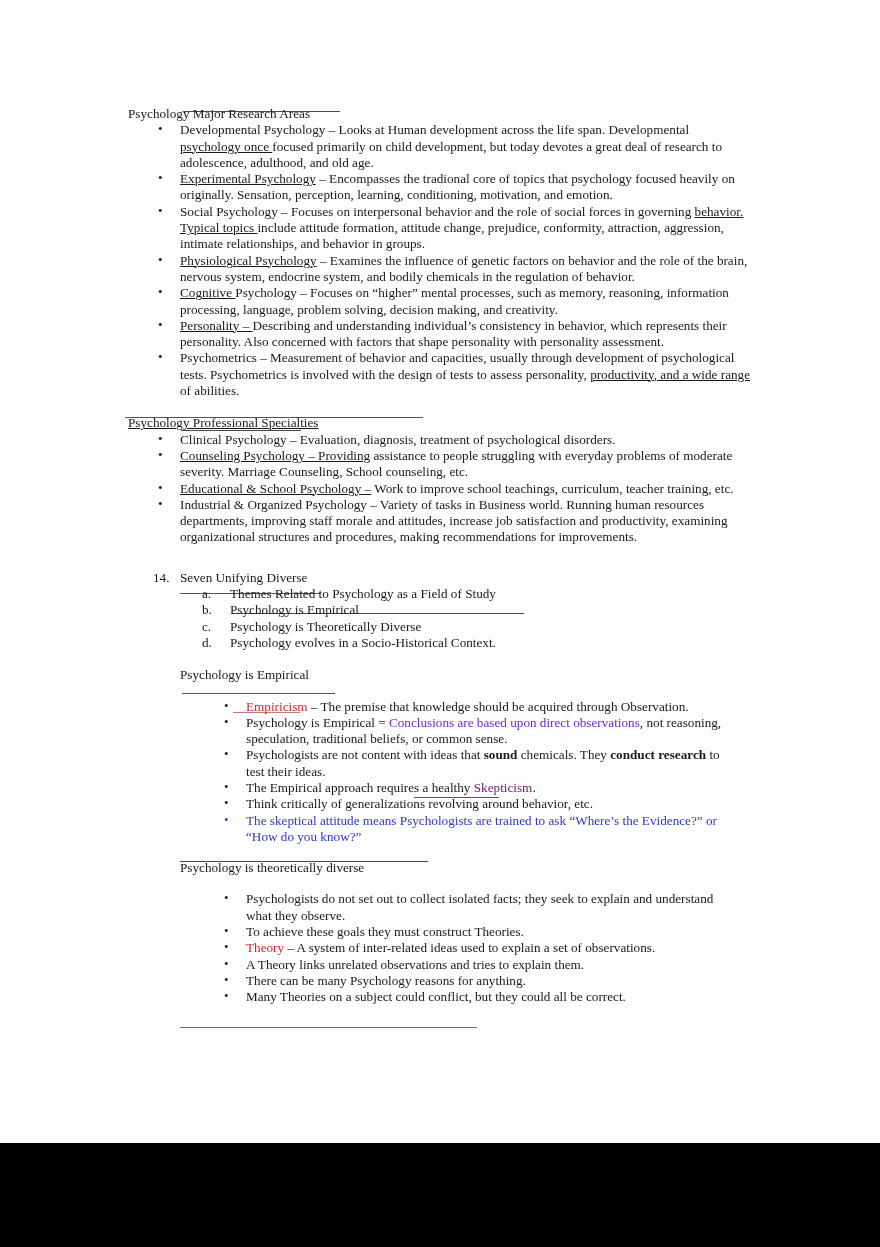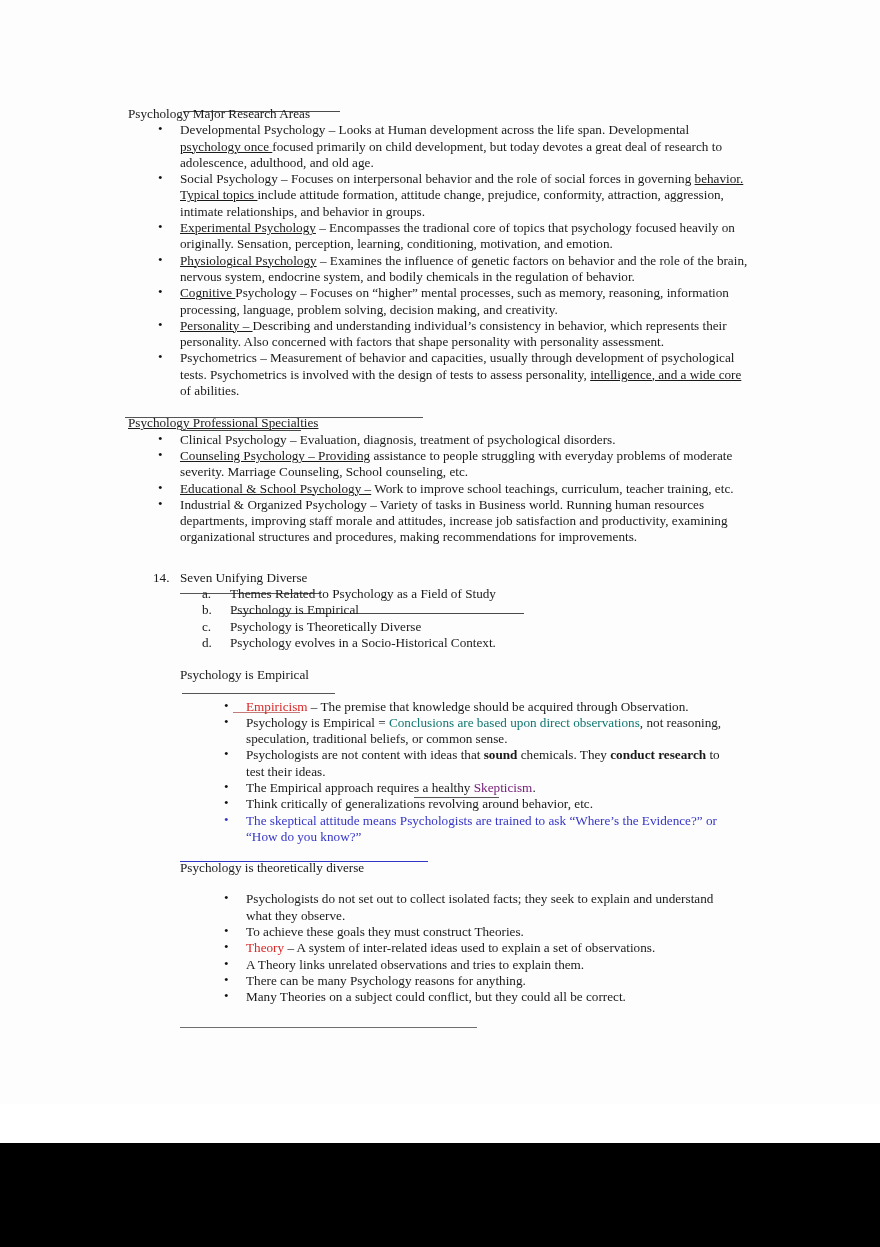--- a/index.html
+++ b/index.html
@@ -182,36 +182,36 @@
 
   <div id="doc">
 
     <div class="sec-head">Psychology Major Research Areas</div>
 
     <ul class="bl">
       <li>
         <span><span>Developmental Psychology – Looks at Human development across the life span. Developmental </span><span class="u">psychology once </span><span>focused primarily on child development, but today devotes a great deal of research to adolescence, adulthood, and old age.</span></span>
       </li>
       <li>
+        <span><span class="u">Experimental Psychology</span><span> – Encompasses the tradional core of topics that psychology focused heavily on originally. Sensation, perception, learning, conditioning, motivation, and emotion.</span></span>
+      </li>
+      <li>
         <span><span>Social Psychology – Focuses on interpersonal behavior and the role of social forces in governing </span><span class="u">behavior. Typical topics </span><span>include attitude formation, attitude change, prejudice, conformity, attraction, aggression, intimate relationships, and behavior in groups.</span></span>
       </li>
       <li>
-        <span><span class="u">Experimental Psychology</span><span> – Encompasses the tradional core of topics that psychology focused heavily on originally. Sensation, perception, learning, conditioning, motivation, and emotion.</span></span>
-      </li>
-      <li>
         <span><span class="u">Physiological Psychology</span><span> – Examines the influence of genetic factors on behavior and the role of the brain, nervous system, endocrine system, and bodily chemicals in the regulation of behavior.</span></span>
       </li>
       <li>
         <span><span class="u">Cognitive </span><span>Psychology – Focuses on “higher” mental processes, such as memory, reasoning, information processing, language, problem solving, decision making, and creativity.</span></span>
       </li>
       <li>
         <span><span class="u">Personality – </span><span>Describing and understanding individual’s consistency in behavior, which represents their personality. Also concerned with factors that shape personality with personality assessment.</span></span>
       </li>
       <li>
-        <span><span>Psychometrics – Measurement of behavior and capacities, usually through development of psychological tests. Psychometrics is involved with the design of tests to assess personality, </span><span class="u">intelligence, and a wide core</span><span> of abilities.</span></span>
+        <span><span>Psychometrics – Measurement of behavior and capacities, usually through development of psychological tests. Psychometrics is involved with the design of tests to assess personality, </span><span class="u">productivity, and a wide range</span><span> of abilities.</span></span>
       </li>
     </ul>
 
     <div class="gap-md"></div>
 
     <div class="sec-head"><span class="u">Psychology Professional Specialties</span></div>
 
     <ul class="bl">
       <li>
         <span><span>Clinical Psychology – Evaluation, diagnosis, treatment of psychological disorders.</span></span>
@@ -258,21 +258,21 @@
 
     <div class="gap-md"></div>
 
     <div class="sec-head" style="padding-left:52px;">Psychology is Empirical</div>
 
     <ul class="bl2">
       <li>
         <span><span style="color: rgb(217, 38, 38);">Empiricism</span><span> – The premise that knowledge should be acquired through Observation.</span></span>
       </li>
       <li>
-        <span><span>Psychology is Empirical = </span><span style="color: #0f766e;">Conclusions are based upon direct observations</span><span>, not reasoning, speculation, traditional beliefs, or common sense.</span></span>
+        <span><span>Psychology is Empirical = </span><span style="color: #6d28d9;">Conclusions are based upon direct observations</span><span>, not reasoning, speculation, traditional beliefs, or common sense.</span></span>
       </li>
       <li>
         <span><span>Psychologists are not content with ideas that </span><span style="font-weight: bold;">sound</span><span> chemicals. They </span><span style="font-weight: bold;">conduct research</span><span> to test their ideas.</span></span>
       </li>
       <li>
         <span><span>The Empirical approach requires a healthy </span><span style="color: #701a75;">Skepticism</span><span>.</span></span>
       </li>
       <li>
         <span><span>Think critically of generalizations revolving around behavior, etc.</span></span>
       </li>

